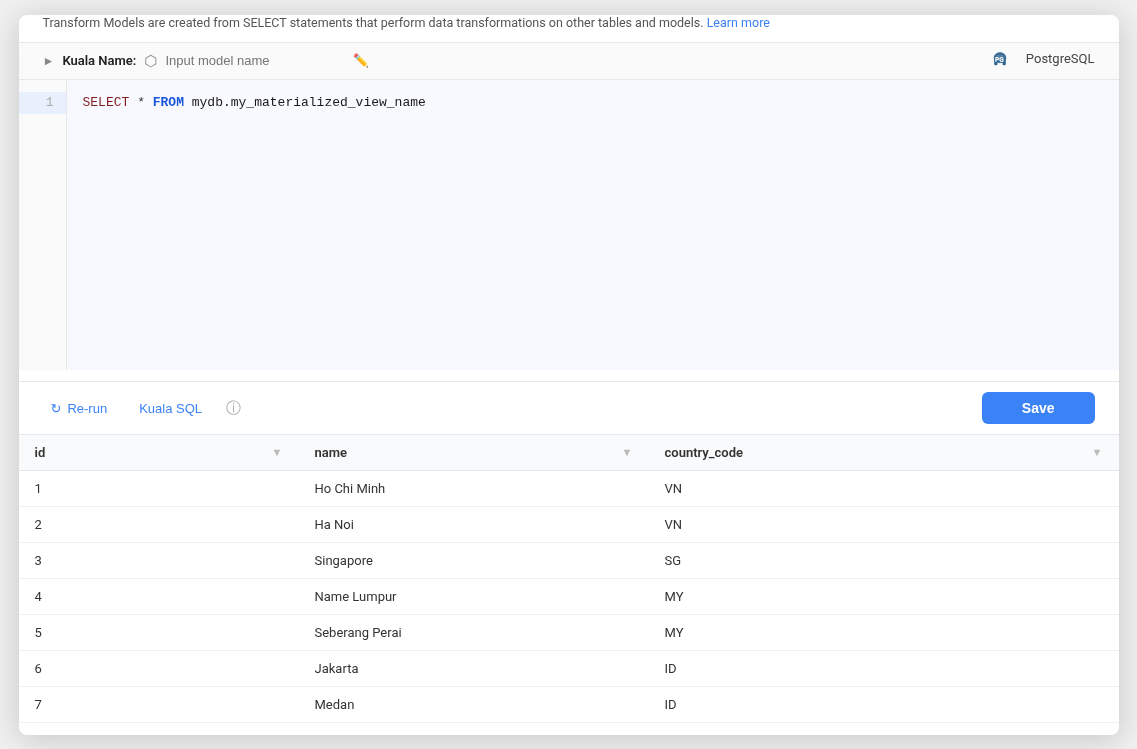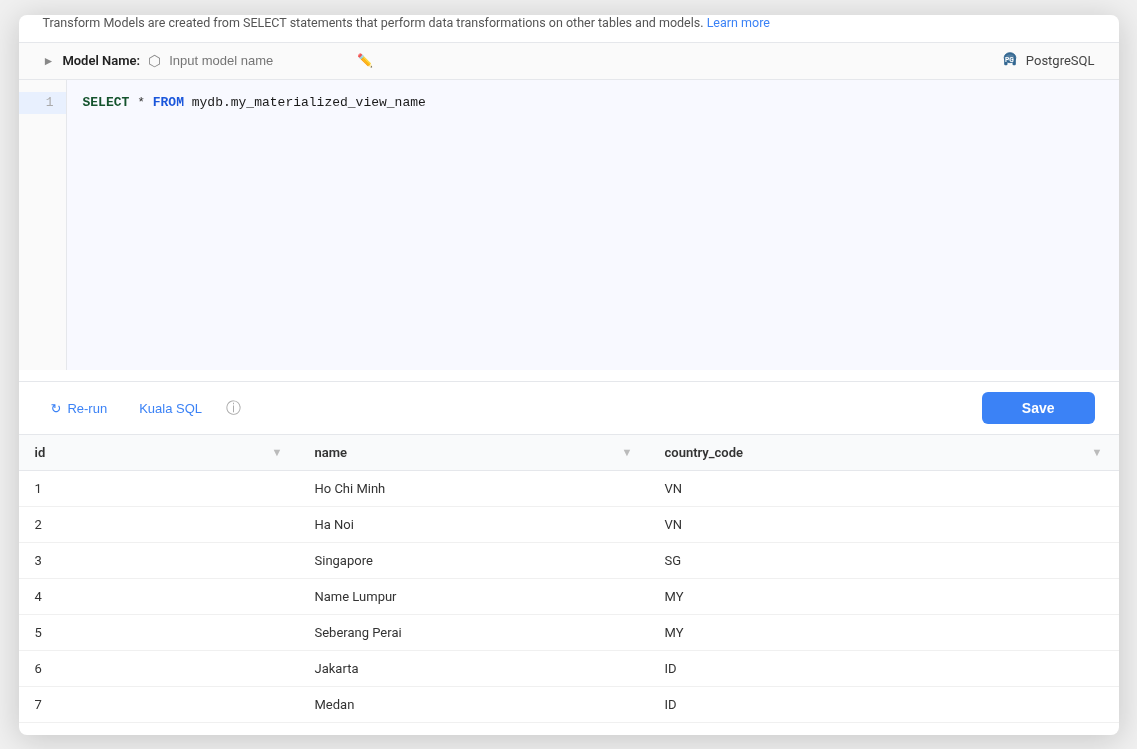--- a/index.html
+++ b/index.html
@@ -88,22 +88,22 @@
       outline: none;
       min-width: 180px;
     }
     .edit-icon {
       color: #aaa;
       font-size: 13px;
       cursor: pointer;
     }
     .db-badge {
       display: flex;
-      align-items: center;
-      gap: 6px;
+      align-items: flex-start;
+      gap: 16px;
       color: #444;
       font-size: 13px;
     }
     .pg-icon {
       width: 20px;
       height: 20px;
     }
     .editor-area {
       flex: 1;
       border-bottom: 1px solid #e5e7eb;
@@ -135,21 +135,21 @@
       background: #e8f0fe;
     }
     .code-area {
       flex: 1;
       padding: 12px 16px;
       font-family: 'Courier New', monospace;
       font-size: 13px;
       line-height: 22px;
       background: #f8f9ff;
     }
-    .sql-select { color: #14532d; font-weight: 700; }
+    .sql-select { color: #7f1d1d; font-weight: 400; }
     .sql-star { color: #333; }
     .sql-from { color: #1a56db; font-weight: 600; }
     .sql-table { color: #1a1a1a; }
     .toolbar {
       display: flex;
       align-items: center;
       padding: 10px 24px;
       border-bottom: 1px solid #e5e7eb;
       gap: 16px;
       background: #fff;
@@ -273,21 +273,21 @@
 
 
   <div class="modal-subtitle">
     <span>Transform Models are created from SELECT statements that perform data transformations on other tables and models.</span>
     <a href="#">Learn more</a>
   </div>
 
   <div class="model-name-row">
     <div class="model-name-left">
       <span class="expand-arrow">►</span>
-      <span class="model-name-label">Model Name:</span>
+      <span class="model-name-label">Kuala Name:</span>
       <span class="cube-icon">⬡</span>
       <input class="model-name-input" type="text" placeholder="Input model name" style="">
       <span class="edit-icon">✏️</span>
     </div>
     <div class="db-badge">
       <svg class="pg-icon" viewBox="0 0 24 24" fill="none">
         <ellipse cx="12" cy="8" rx="7" ry="6" fill="#336791" stroke="#336791"></ellipse>
         <rect x="5" y="8" width="4" height="9" rx="1" fill="#336791"></rect>
         <rect x="15" y="8" width="4" height="9" rx="1" fill="#336791"></rect>
         <ellipse cx="12" cy="8" rx="5" ry="4" fill="#fff" opacity="0.15"></ellipse>

